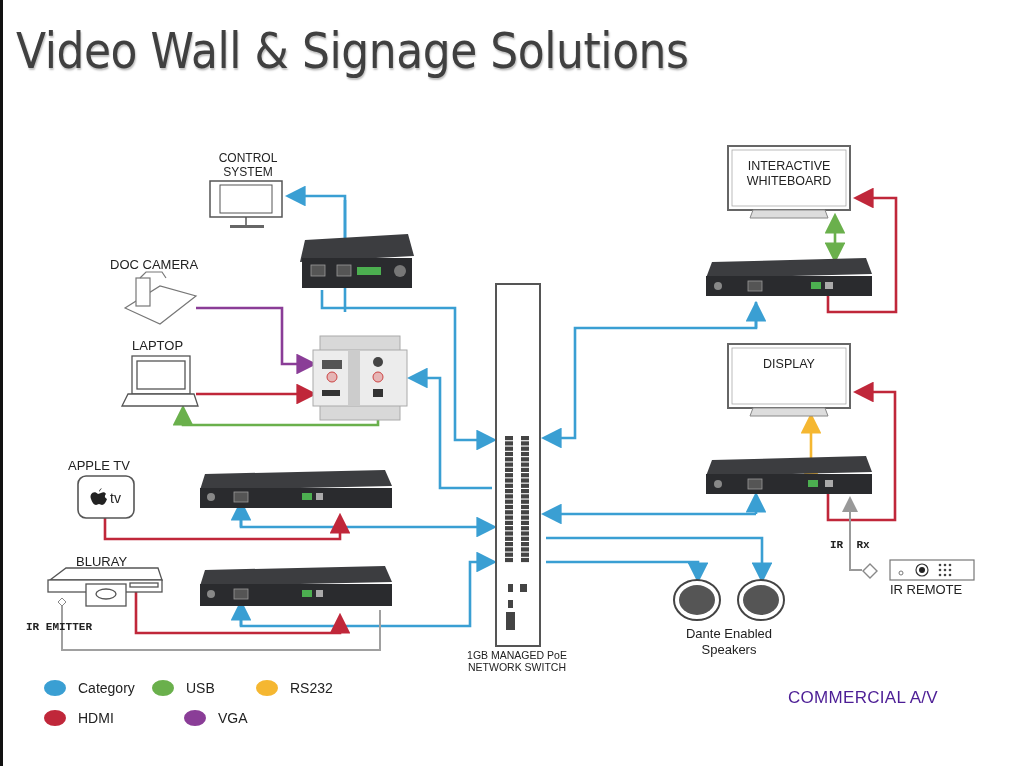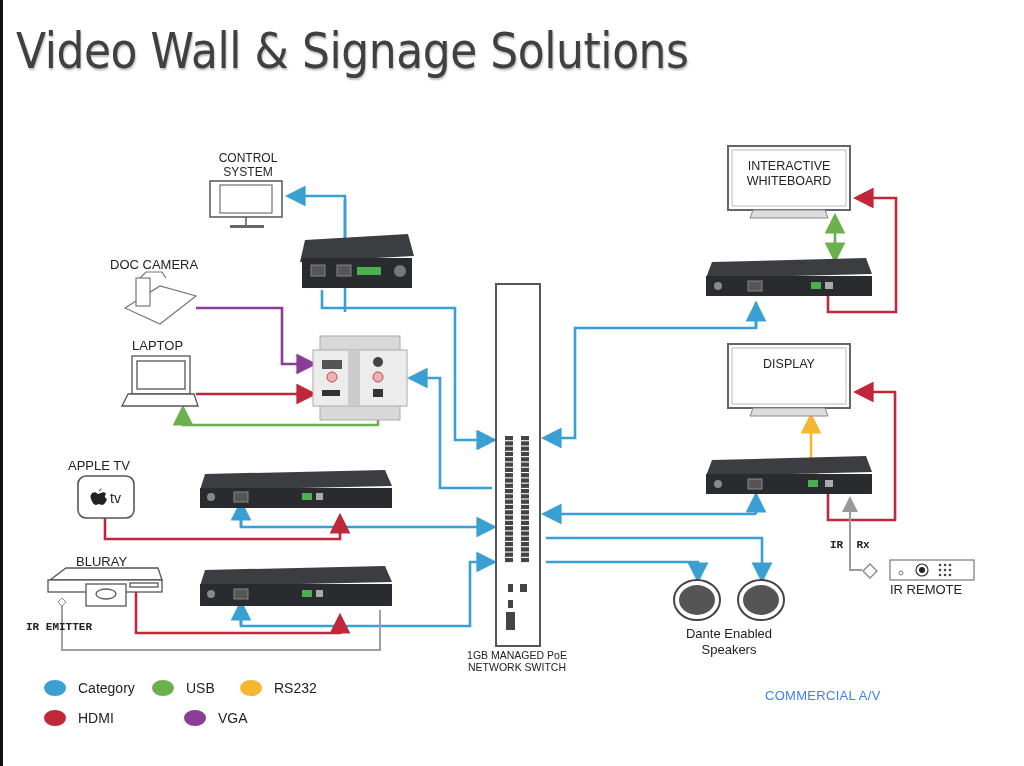--- a/index.html
+++ b/index.html
@@ -13,21 +13,21 @@
     font-family: "DejaVu Sans", sans-serif; font-size: 50px; color: #404040;
     letter-spacing: -0.5px; text-shadow: 1px 2px 2px rgba(0,0,0,0.25);
     font-weight: normal; white-space: nowrap; transform: scaleX(0.88); transform-origin: left top;
   }
   svg#diagram { position: absolute; left: 0; top: 0; }
   .lbl { font-family: "Liberation Sans", sans-serif; fill: #222; }
   .mono { font-family: "Liberation Mono", monospace; fill: #222; }
   .legend { position: absolute; left: 44px; top: 676px; width: 300px; height: 60px; }
   .legend-item { position: absolute; display: flex; align-items: center; font-size: 14px; color: #222; }
   .legend-dot { width: 22px; height: 16px; border-radius: 50%; margin-right: 12px; }
-  .footer-tag { position: absolute; left: 765px; top: 688px; font-size: 13px; color: #3b82f6; letter-spacing: 0.3px; }
+  .footer-tag { position: absolute; left: 788px; top: 688px; font-size: 17px; color: #4c1d95; letter-spacing: 0.3px; }
 </style>
 </head>
 <body>
 
 <div class="left-border"></div>
 <div class="title">Video Wall &amp; Signage Solutions</div>
 
 <svg id="diagram" width="1024" height="766" viewBox="0 0 1024 766">
   <defs>
     <marker id="arB" markerWidth="8" markerHeight="8" refX="6" refY="4" orient="auto">
@@ -306,21 +306,21 @@
 
 <div class="legend">
   <div class="legend-item" style="left:0;top:4px;">
     <span class="legend-dot" style="background: rgb(58, 159, 211);"></span>
     <span>Category</span>
   </div>
   <div class="legend-item" style="left:108px;top:4px;align-items:center;">
     <span class="legend-dot" style="background: rgb(106, 176, 76);"></span>
     <span>USB</span>
   </div>
-  <div class="legend-item" style="left:196px;top:4px;">
+  <div class="legend-item" style="left:212px;top:4px;">
     <span class="legend-dot" style="background: rgb(245, 183, 49);"></span>
     <span>RS232</span>
   </div>
   <div class="legend-item" style="left:0;top:34px;">
     <span class="legend-dot" style="background: rgb(192, 39, 58);"></span>
     <span>HDMI</span>
   </div>
   <div class="legend-item" style="left:108px;top:34px;margin-left:32px;">
     <span class="legend-dot" style="background: rgb(138, 61, 151);"></span>
     <span>VGA</span>

